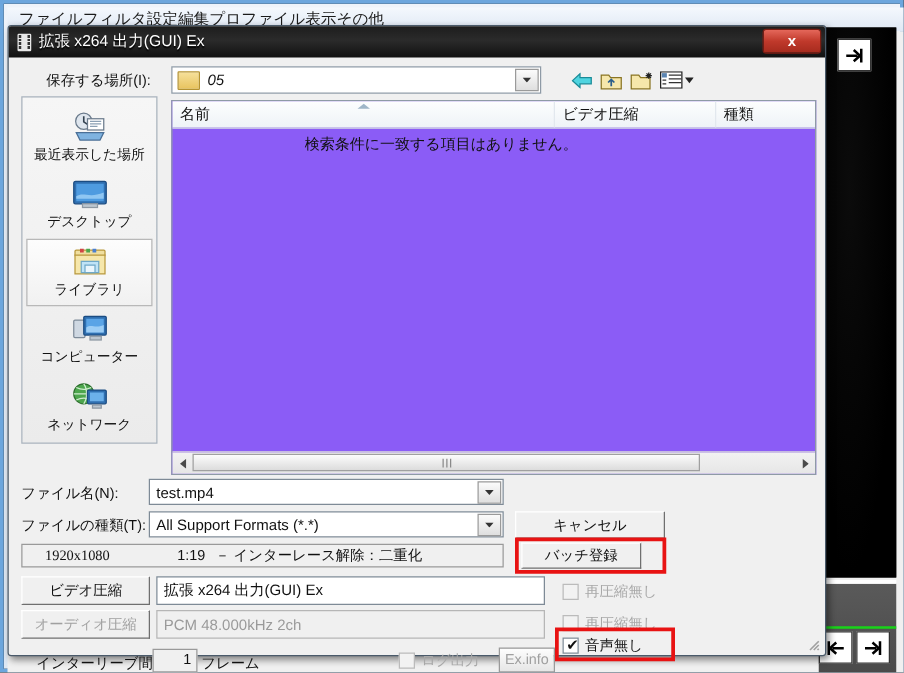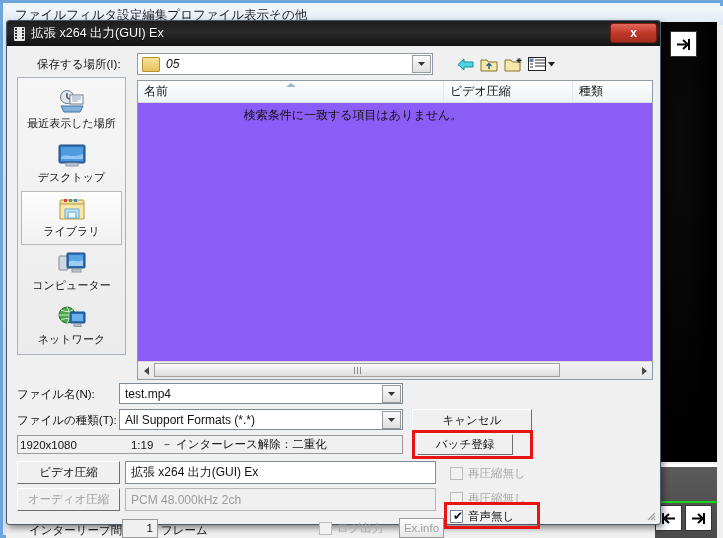--- a/index.html
+++ b/index.html
@@ -324,21 +324,21 @@
         <span>All Support Formats (*.*)</span>
         <span class="combo-arrow">
           <svg width="7" height="4" viewBox="0 0 7 4">
               <path d="M0 0h7L3.5 4z" fill="#333"></path>
             </svg>
         </span>
       </div>
       <div class="btn outset" style="left:403px;top:362px;width:120px;height:22px;">キャンセル</div>
 
       <div class="infobar" style="left:8px;top:388px;width:386px;height:19px;display:flex;align-items:center;">
-        <span style="margin-left:2px;">1920x1080</span>
+        <span style="margin-left:18px;font-family:Liberation Serif, serif;">1920x1080</span>
         <span style="margin-left:54px;">1:19</span>
         <span style="margin-left:8px;">－  インターレース解除：二重化</span>
       </div>
       <div class="btn outset" style="left:408px;top:387px;width:96px;height:21px;">バッチ登録</div>
       <div class="redbox" style="left:403px;top:383px;width:121px;height:29px;"></div>
 
       <div class="btn outset" style="left:8px;top:414px;width:103px;height:23px;">ビデオ圧縮</div>
       <div class="field" style="left:116px;top:414px;width:311px;height:23px;">
         <span>拡張 x264 出力(GUI) Ex</span>
       </div>

